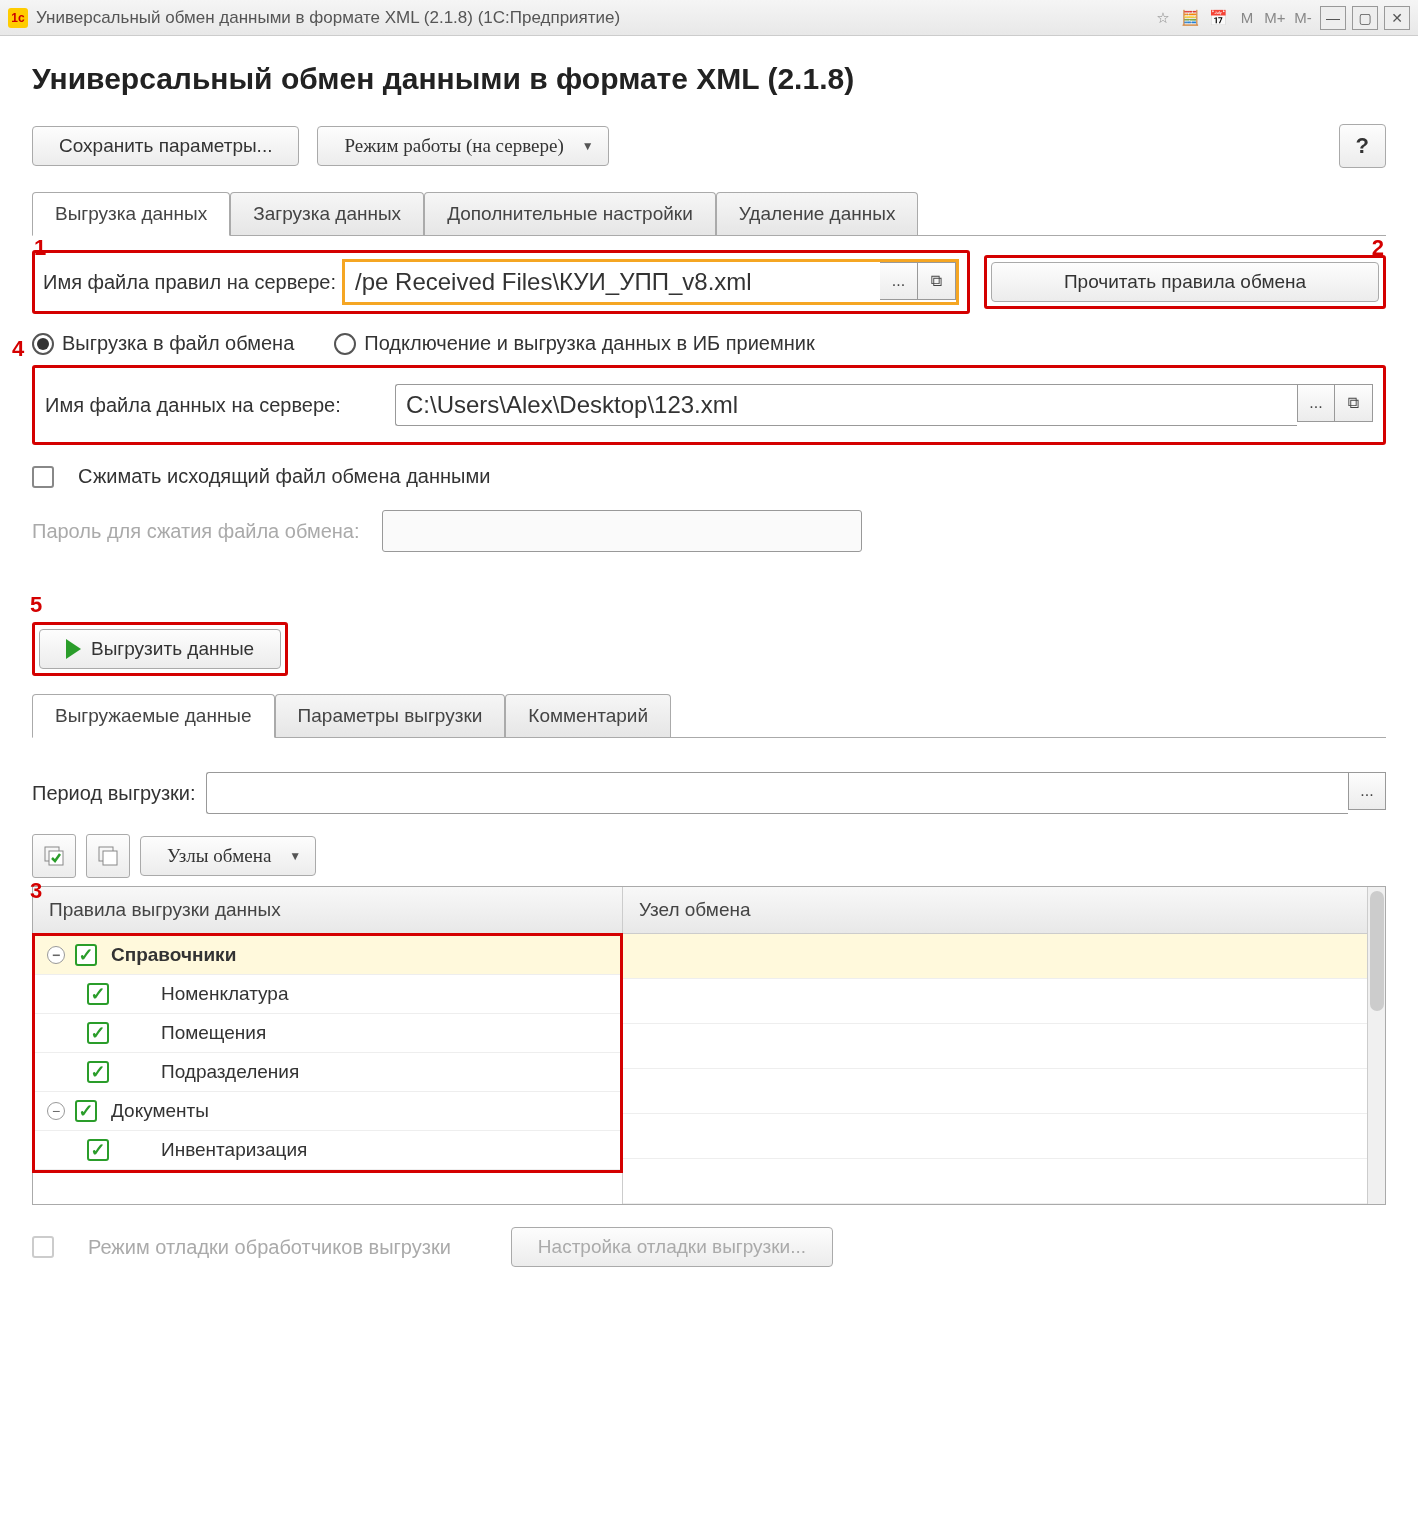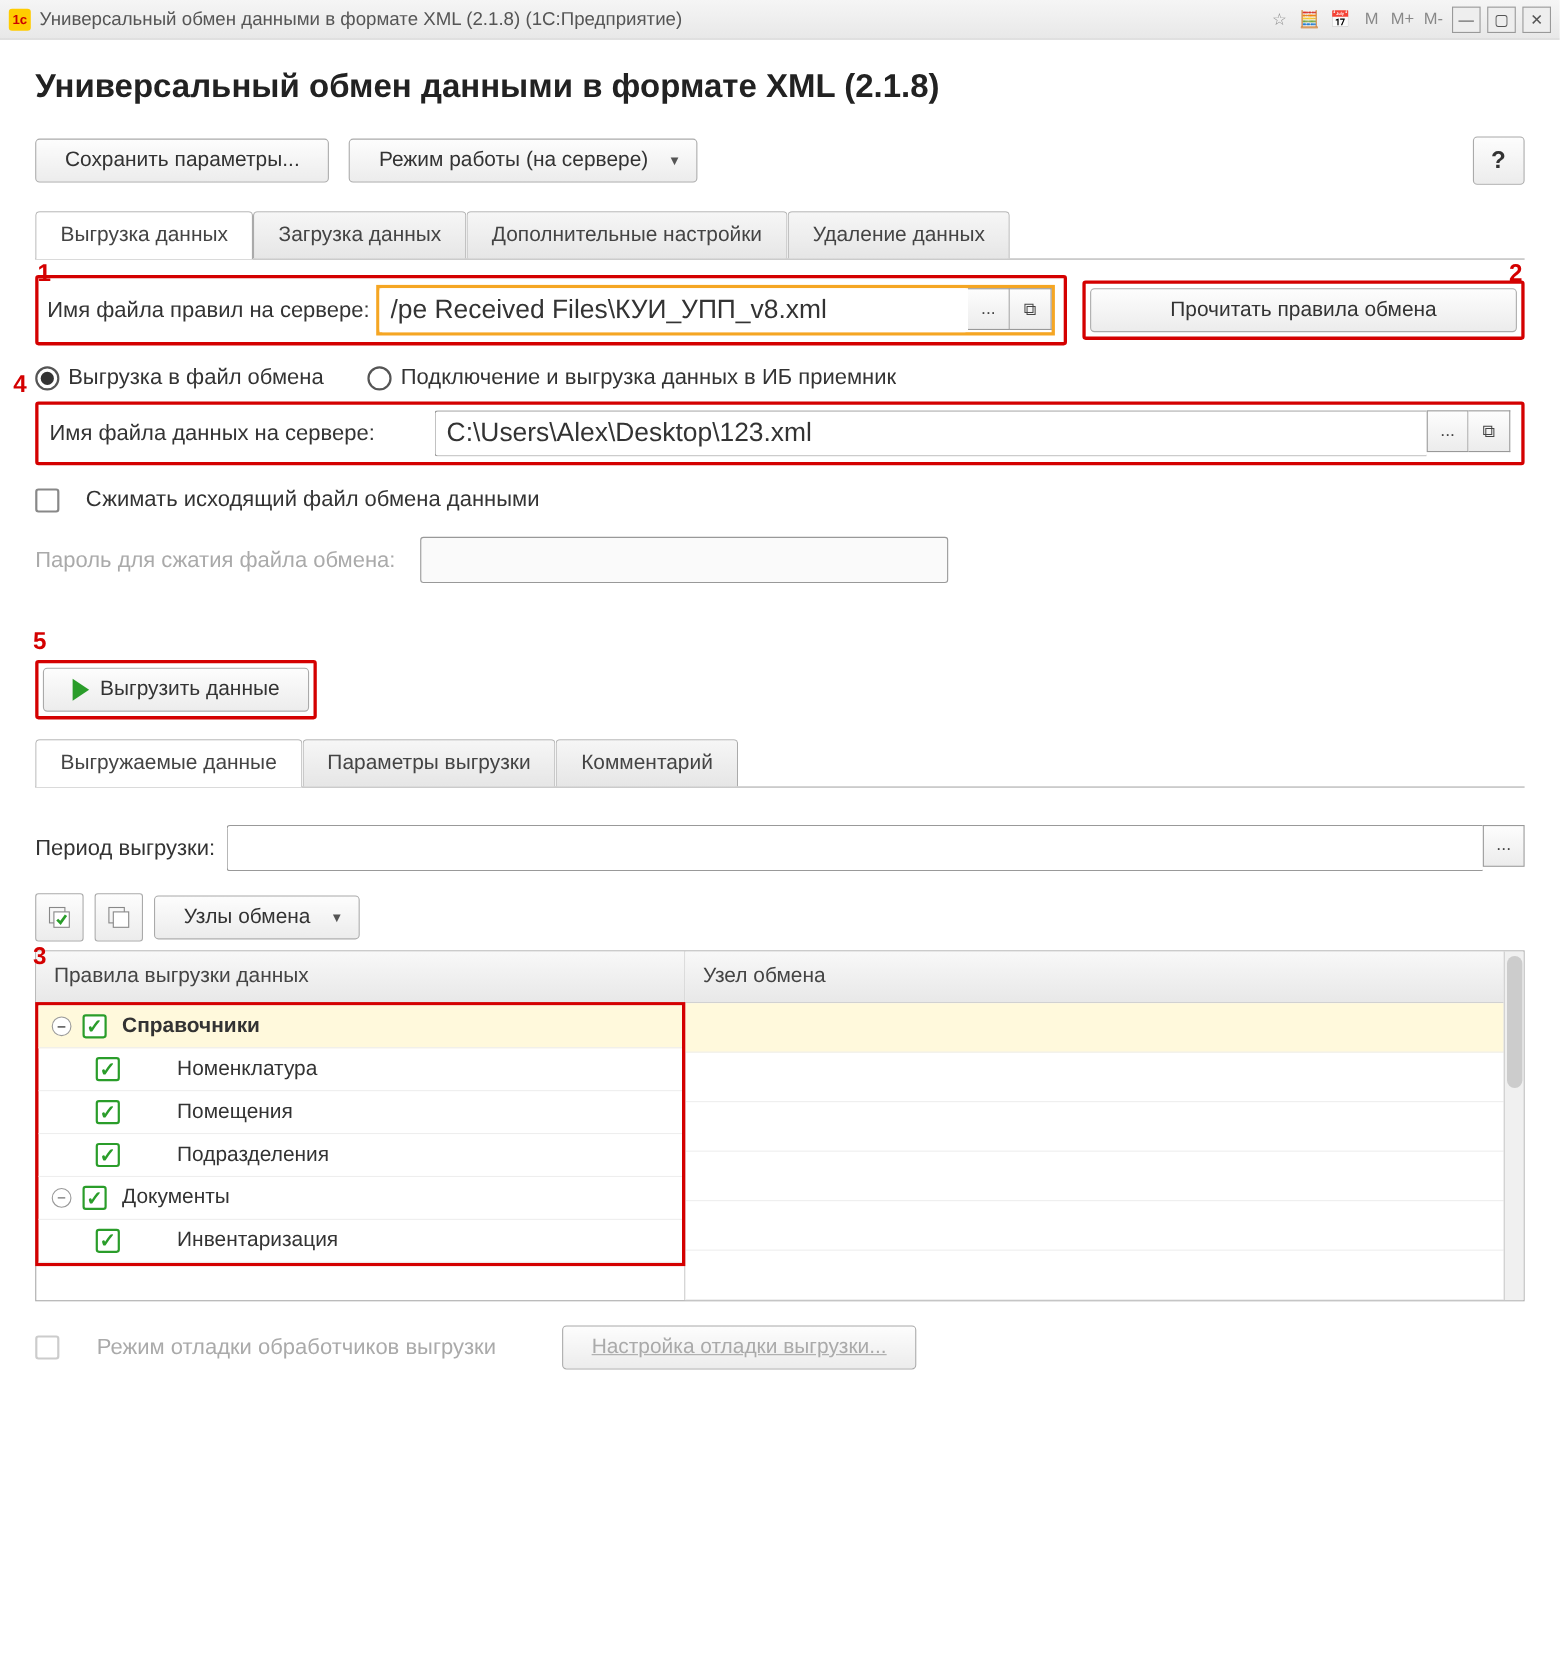--- a/index.html
+++ b/index.html
@@ -39,21 +39,21 @@
       border: 1px solid #aaa;
       border-radius: 4px;
       padding: 8px 26px;
       font-size: 19px;
       color: #333;
       cursor: pointer;
       display: inline-flex;
       align-items: center;
       gap: 10px;
     }
-    .btn-dropdown { padding-right: 14px; }
+    .btn-dropdown { padding-right: 14px; font-family: Liberation Serif, serif; }
     .dropdown-chevron { font-size: 12px; color:#555; margin-left:8px; }
     .btn-square { padding: 8px 16px; font-size: 22px; font-weight:bold; }
     .tabs { display: flex; border-bottom: 1px solid #aaa; }
     .tab {
       padding: 10px 22px;
       background: linear-gradient(#f6f6f6, #e6e6e6);
       border: 1px solid #aaa;
       border-bottom: none;
       font-size: 19px;
       color: #444;
@@ -101,21 +101,21 @@
     .table-col-left { flex:0 0 590px; border-right:1px solid #ccc; }
     .table-col-right { flex:1; }
     .table-header { background:linear-gradient(#f8f8f8,#e8e8e8); padding:12px 16px; font-size:19px; color:#444; border-bottom:1px solid #ccc; }
     .tree-row { display:flex; align-items:center; padding:8px 12px; font-size:19px; border-bottom:1px solid #eee; }
     .tree-row.root { background:#fff9dc; font-weight:bold; }
     .tree-indent-1 { padding-left:52px;gap:38px; }
     .expand-toggle { width:18px;height:18px; border:1px solid #999; border-radius:9px; display:inline-flex; align-items:center; justify-content:center; font-size:14px; color:#666; margin-right:10px; background:#fff; }
     .scroll-track { width:18px; background:#f0f0f0; border-left:1px solid #ccc; display:flex; flex-direction:column; align-items:center; justify-content:flex-start; }
     .scroll-thumb { width:14px; height:120px; background:#ccc; border-radius:7px; margin-top:4px; }
     .bottom-row { display:flex; align-items:center; gap:20px; margin-top:22px; }
-    .btn-disabled { color:#aaa;text-decoration:underline; }
+    .btn-disabled { color:#aaa; }
     .pos-rel { position:relative; }
     .combo-wrap { display:flex; }
     .combo-wrap .input-text { border-top-right-radius:0; border-bottom-right-radius:0; border-right:none; }
     .combo-wrap .mini-btn:first-of-type { border-left:1px solid #999; }
     .period-row { display:flex; align-items:center; gap:10px; margin-top:34px; }
   </style>
 </head>
 <body>
 
 <div class="titlebar">
@@ -177,21 +177,21 @@
     <label style="display:flex; align-items:center;">
       <span class="radio checked"></span>
       <span class="label">Выгрузка в файл обмена</span>
     </label>
     <label style="display:flex; align-items:center;">
       <span class="radio"></span>
       <span class="label">Подключение и выгрузка данных в ИБ приемник</span>
     </label>
   </div>
 
-  <div class="red-box row" style="padding:5px 10px; margin-top:10px;">
+  <div class="red-box row" style="padding:16px 10px; margin-top:10px;">
     <span class="label" style="width:340px;">Имя файла данных на сервере:</span>
     <div class="combo-wrap" style="flex:1;">
       <input class="input-text" style="flex: 1 1 0%;" value="C:\Users\Alex\Desktop\123.xml">
       <div class="mini-btn">...</div>
       <div class="mini-btn">⧉</div>
     </div>
   </div>
 
   <div class="row" style="margin-top:20px;">
     <span class="checkbox"></span>

